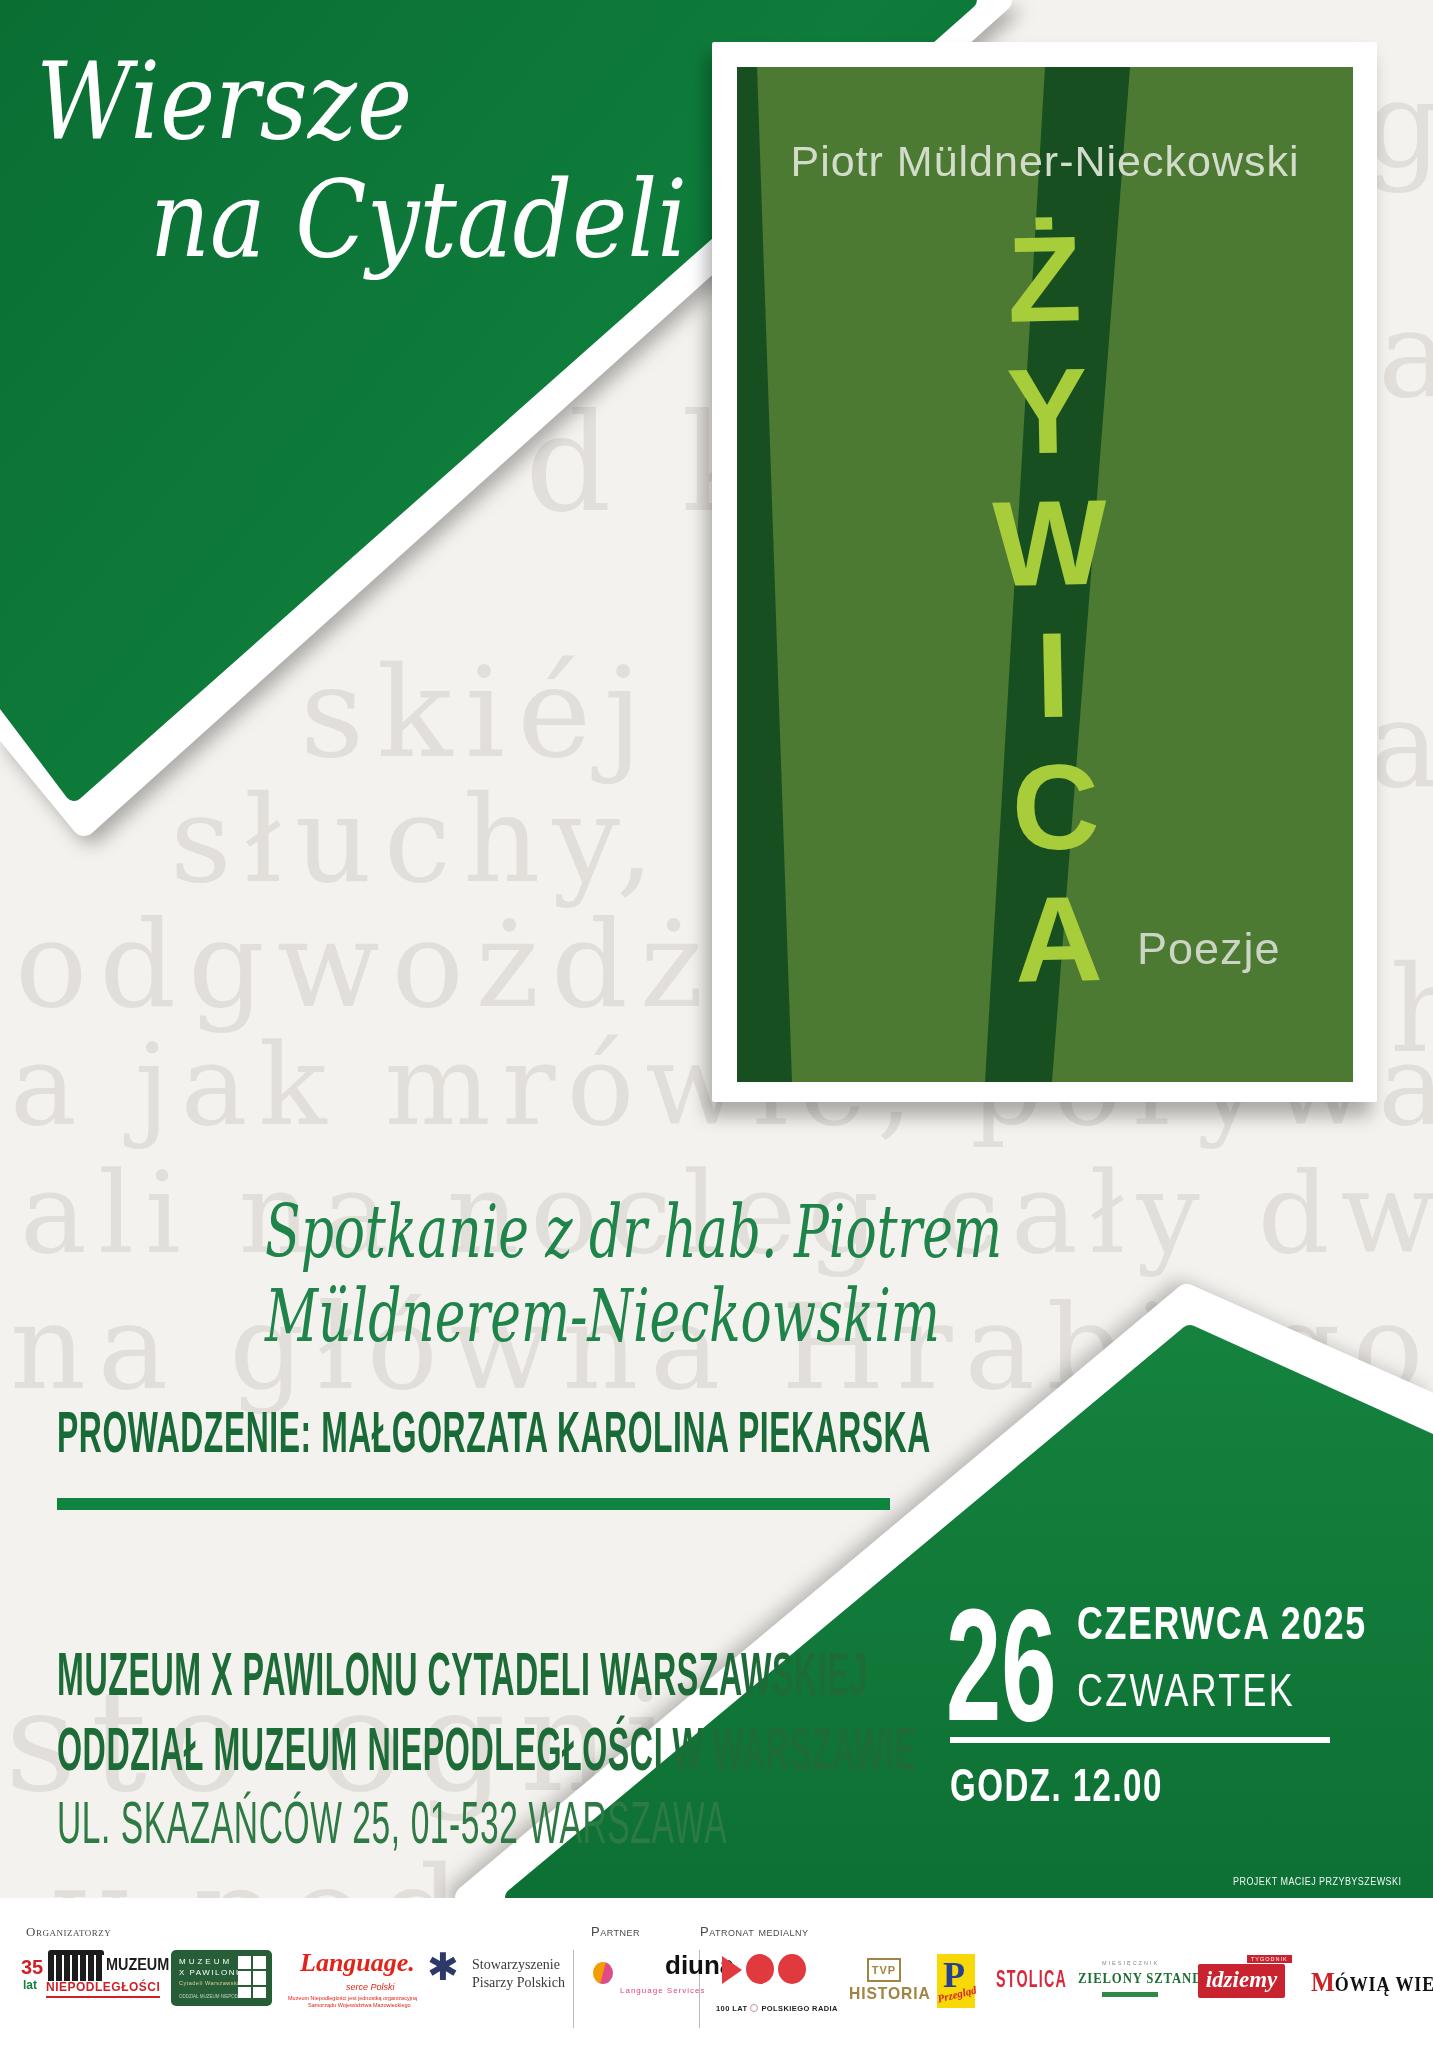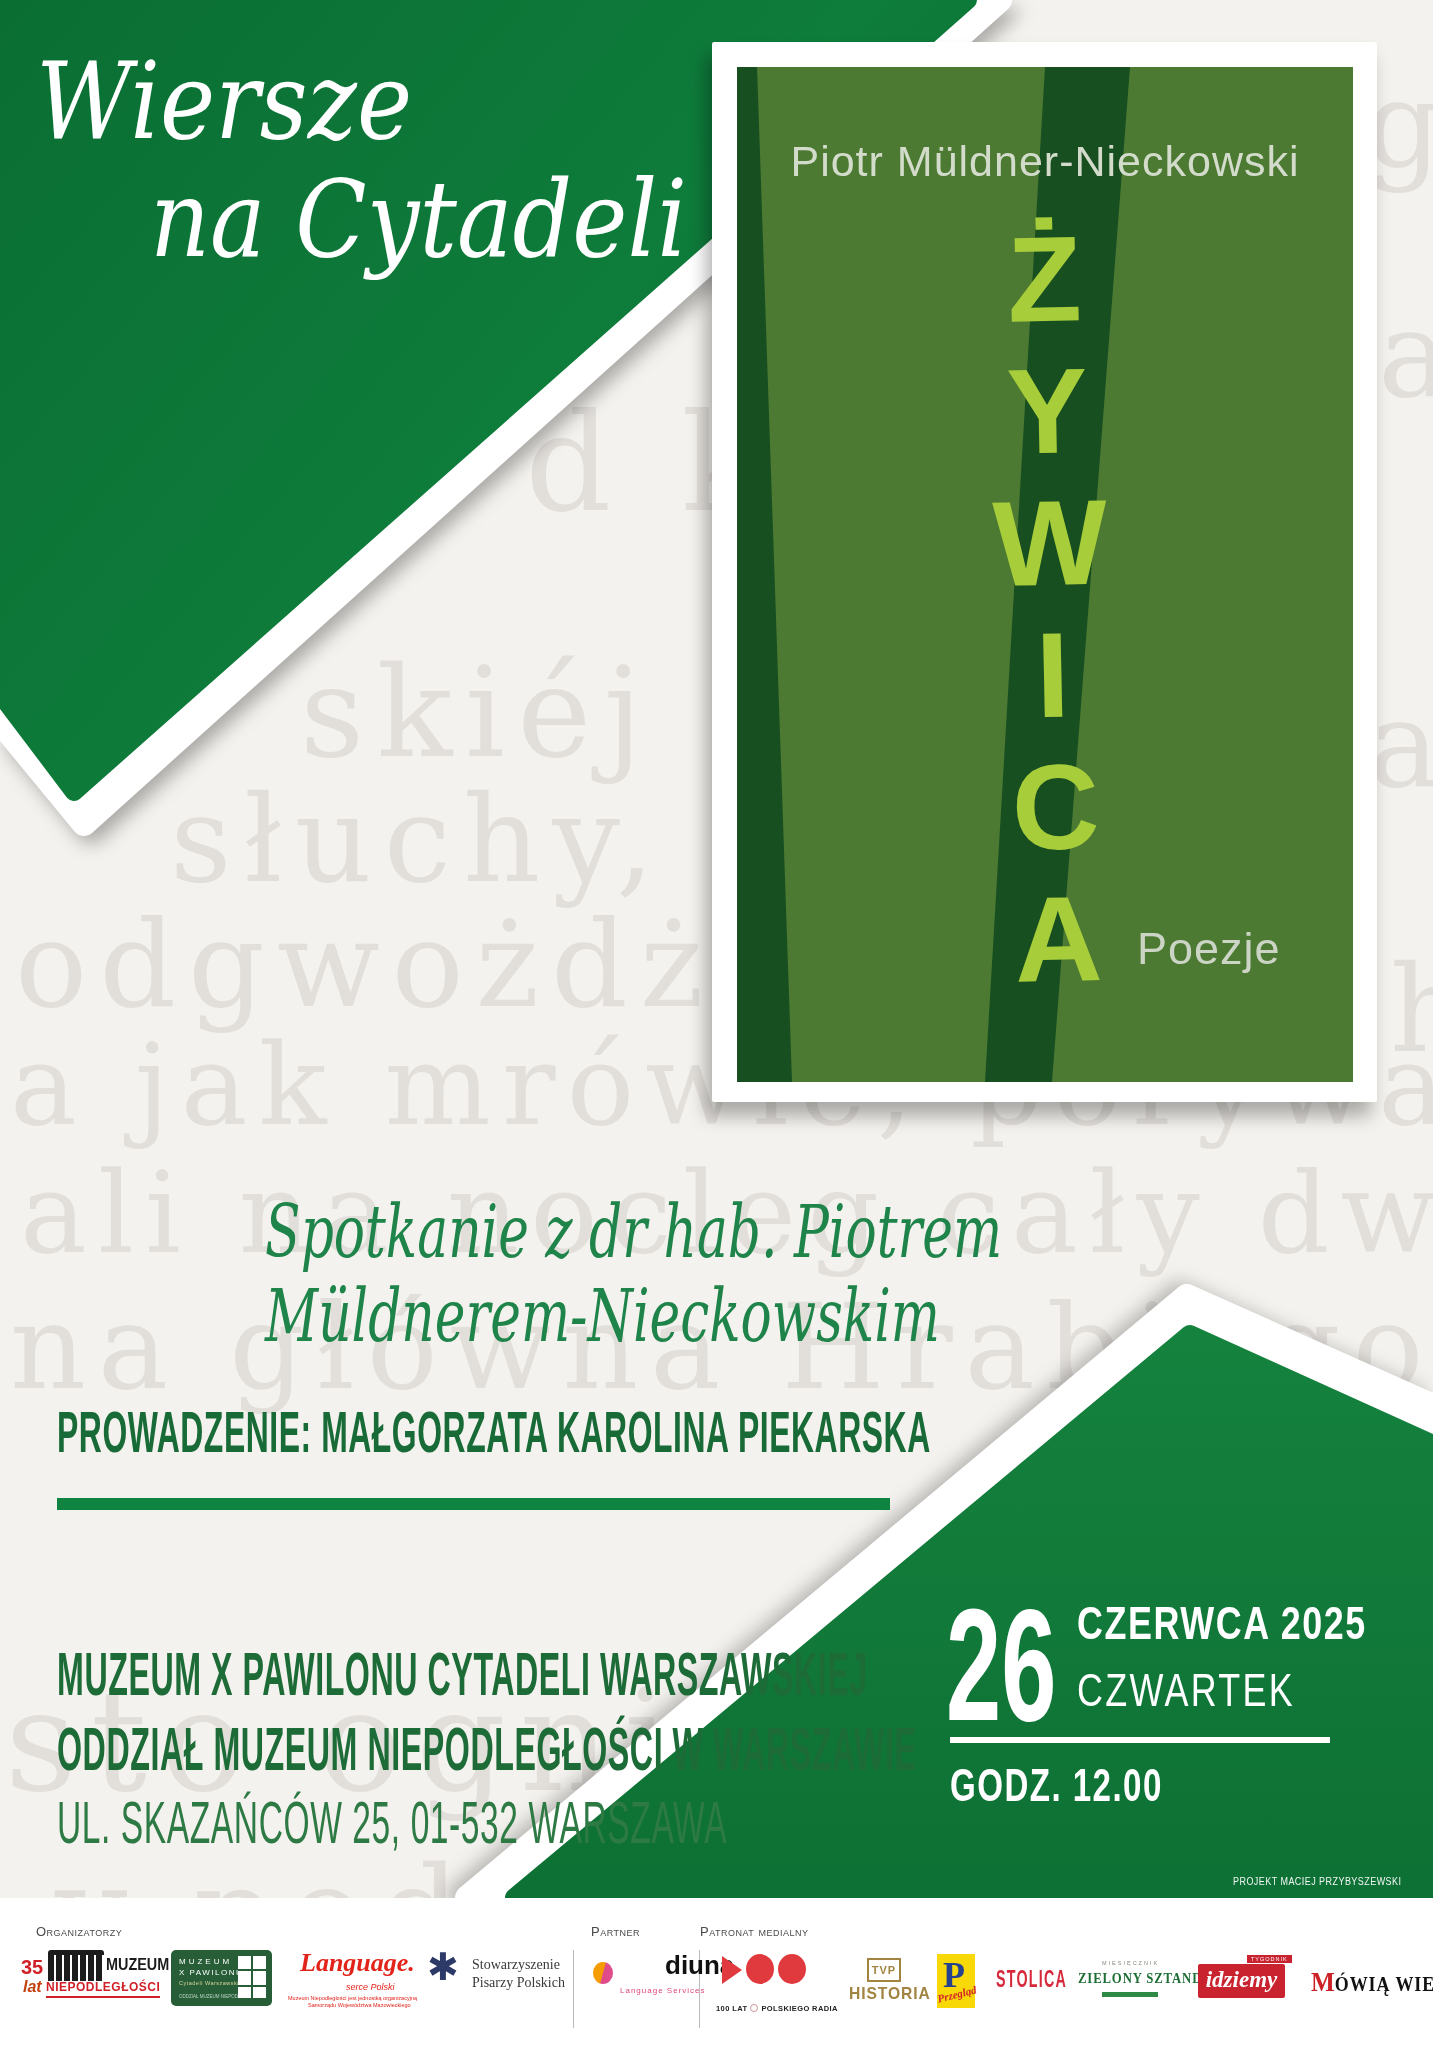--- a/index.html
+++ b/index.html
@@ -68,21 +68,21 @@
   #date-rule{left:950px;top:1737px;width:380px;height:6px;background:#fff;z-index:4;}
   #time{left:950px;top:1758px;font-size:46px;font-weight:bold;letter-spacing:2px;transform:scaleX(0.72);}
   #credit{left:1233px;top:1876px;font-size:10px;letter-spacing:0.5px;color:rgba(255,255,255,0.95);transform:scaleX(0.9);z-index:4;}
   
   #footer{left:0;top:1898px;width:1433px;height:150px;background:#ffffff;z-index:5;}
   .f-label{position:absolute;top:26px;font-size:13px;color:#4a4a4a;font-variant:small-caps;letter-spacing:0.5px;}
   .vdiv{position:absolute;top:52px;width:1px;height:78px;background:#bbb;}
   .logo *{white-space:nowrap;}
   
   .mn-35{position:absolute;left:21px;top:58px;font-size:20px;font-weight:bold;color:#d01f26;}
-  .mn-lat{position:absolute;left:23px;top:80px;font-size:16px;font-weight:bold;color:#c2410c;font-style:italic;}
+  .mn-lat{position:absolute;left:23px;top:80px;font-size:12px;font-weight:bold;color:#15803d;}
   .mn-bldg{position:absolute;left:48px;top:52px;width:56px;height:26px;background:
     repeating-linear-gradient(90deg,#1c1c1c 0 6px,#fff 6px 8px);border-top:5px solid #1c1c1c;border-radius:3px 3px 0 0;}
   .mn-muzeum{position:absolute;left:106px;top:58px;font-size:16px;font-weight:bold;color:#1c1c1c;transform-origin:left top;transform:scaleX(0.9);}
   .mn-niep{position:absolute;left:46px;top:82px;font-size:12px;font-weight:bold;color:#d01f26;letter-spacing:0.5px;border-bottom:2px solid #d01f26;padding-bottom:2px;}
   
   .mxp-box{position:absolute;left:171px;top:52px;width:101px;height:56px;background:#275e38;border-radius:5px;}
   .mxp-t1{position:absolute;left:8px;top:7px;font-size:8px;letter-spacing:3px;color:#fff;}
   .mxp-t2{position:absolute;left:8px;top:18px;font-size:8px;letter-spacing:1.5px;color:#fff;}
   .mxp-t3{position:absolute;left:8px;top:30px;font-size:5.5px;color:#d9d59a;letter-spacing:0.5px;}
   .mxp-t4{position:absolute;left:8px;top:44px;font-size:4.5px;color:#bcd3c2;}
@@ -207,21 +207,21 @@
   </svg>
 
   <div class="abs cond dateblock" id="day">26</div>
   <div class="abs cond dateblock" id="month-year">CZERWCA 2025</div>
   <div class="abs cond dateblock" id="weekday">CZWARTEK</div>
   <div class="abs" id="date-rule"></div>
   <div class="abs cond dateblock" id="time">GODZ. 12.00</div>
   <div class="abs cond" id="credit">PROJEKT MACIEJ PRZYBYSZEWSKI</div>
 
   <div class="abs" id="footer">
-    <div class="f-label" style="left:36px;">Organizatorzy</div>
+    <div class="f-label" style="left:26px;font-family:Liberation Serif, serif;">Organizatorzy</div>
     <div class="f-label" style="left:591px;">Partner</div>
     <div class="f-label" style="left:700px;">Patronat medialny</div>
 
     <div class="vdiv" style="left:573px;"></div>
     <div class="vdiv" style="left:699px;"></div>
 
     <div class="logo">
       <div class="mn-35">35</div>
       <div class="mn-lat">lat</div>
       <div class="mn-bldg"></div>

